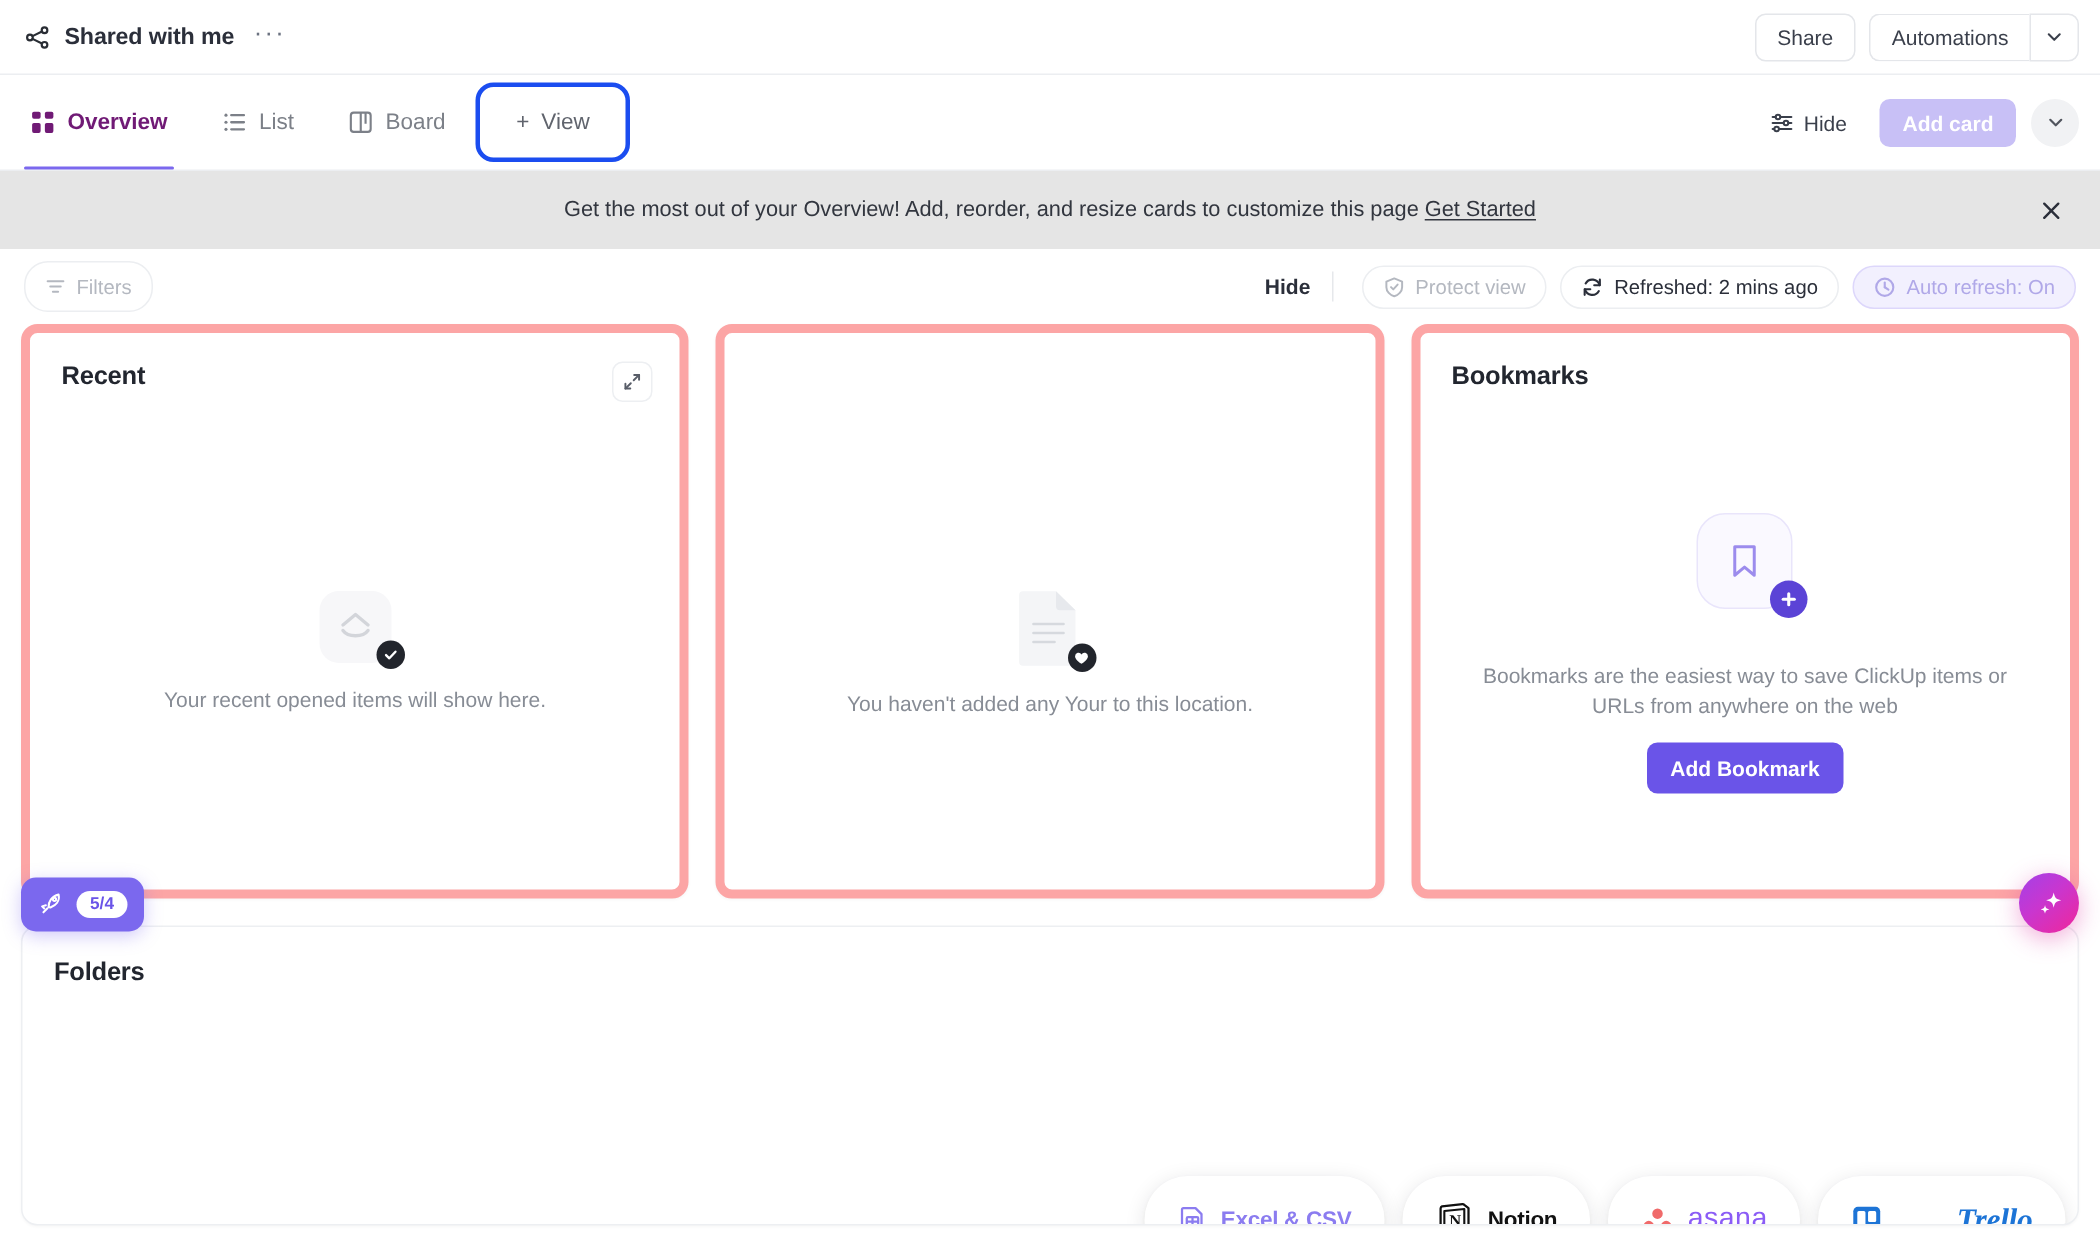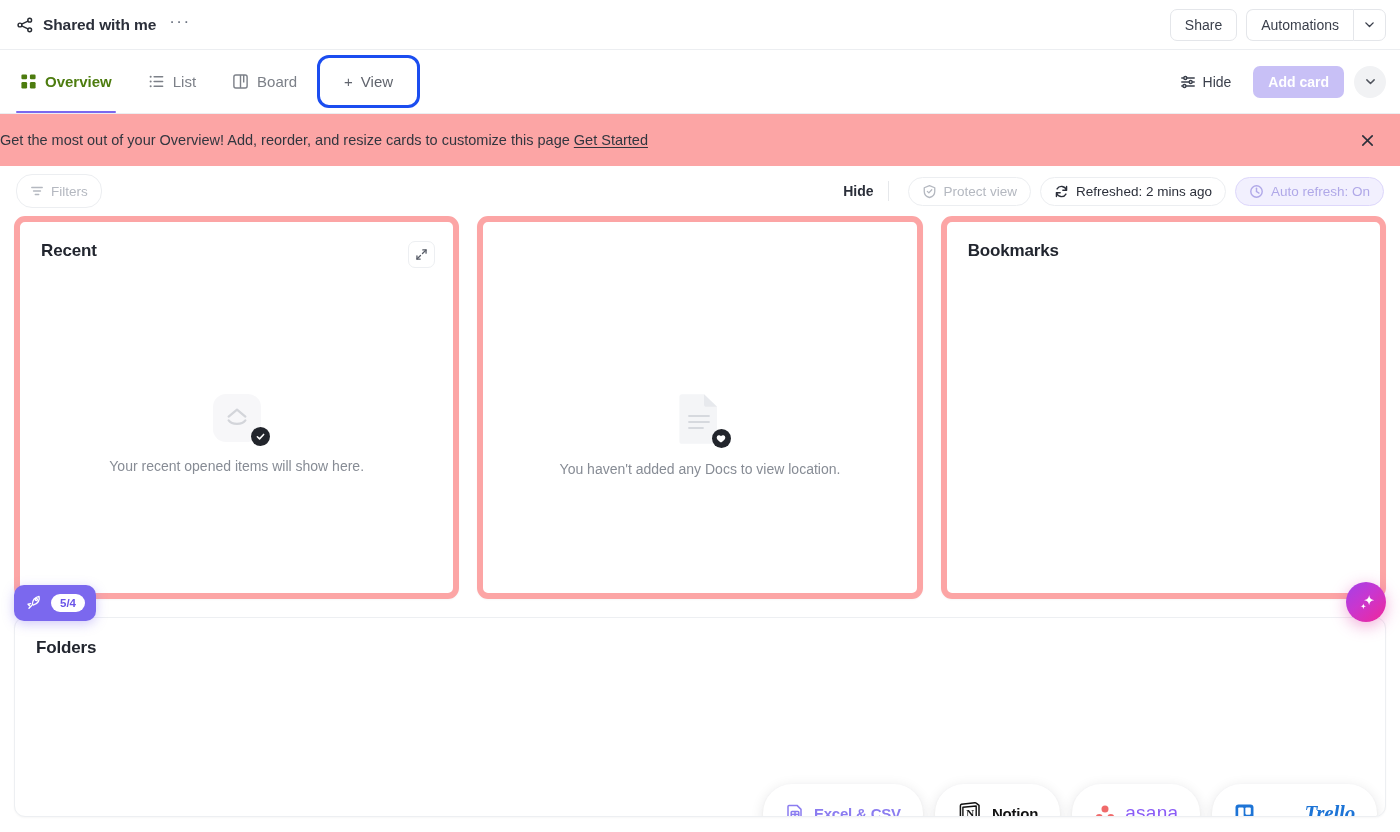--- a/index.html
+++ b/index.html
@@ -37,21 +37,21 @@
     height: 64px; display: flex; align-items: center;
     padding: 0 14px 0 16px; border-bottom: 1px solid #eceef1; background: #fff;
     position: relative;
   }
   .tab {
     display: flex; align-items: center; gap: 8px; height: 100%;
     padding: 0 4px; margin-right: 28px; cursor: pointer; position: relative;
     font-size: 15px; color: #7c8088; font-weight: 500;
   }
   .tab .ico { width:17px; height:17px; display:block; }
-  .tab.active { color: #4d7c0f; font-weight: 600; }
+  .tab.active { color: #701a75; font-weight: 600; }
   .tab.active::after {
     content: ""; position: absolute; left: 0; right: 0; bottom: 0;
     height: 2.5px; background: #7b68ee; border-radius: 2px;
   }
   .addview-wrap { position: relative; display:flex; align-items:center; }
   .addview {
     display: flex; align-items: center; gap: 8px; font-size: 15px; color: #60646d;
     padding: 7px 15px; border-radius: 8px; cursor: pointer; background:#fff; font-weight:500;
   }
   .highlight-ring {
@@ -68,22 +68,22 @@
     cursor: default; font-family: inherit;
   }
   .circle-btn {
     width: 32px; height: 32px; border-radius: 50%; background: #f1f2f4;
     border: none; margin-left: 10px; cursor: pointer;
     display: flex; align-items: center; justify-content: center; color:#51555e;
   }
 
   
   .banner {
-    height: 52px; background: #fca5a5; display: flex; align-items: center;
-    position: relative; font-size: 14.5px; color: #32363f;
+    height: 52px; background: #e5e5e5; display: flex; align-items: center;
+    justify-content: center; position: relative; font-size: 14.5px; color: #32363f;
   }
   .banner a { color: #32363f; text-decoration: underline; text-underline-offset:2px; margin-left: 4px; cursor: pointer; }
   .banner-close {
     position: absolute; right: 20px; top: 50%; transform: translateY(-50%);
     width: 26px; height: 26px; display: flex; align-items: center; justify-content: center;
     cursor: pointer; color: #2b2f3a; background:none; border:none;
   }
 
   
   .toolbar {
@@ -384,27 +384,44 @@
                 <line x1="12" y1="31" x2="32" y2="31"></line>
                 <line x1="12" y1="37" x2="26" y2="37"></line>
             </g>
           </svg>
           <span class="badge-dark" style="right:-8px;bottom:-3px;">
             <svg width="10" height="10" viewBox="0 0 14 14" fill="#fff">
               <path d="M7 12 C2.2 8.6 1 6.6 1 4.8 A3.2 3.2 0 0 1 7 3.3 A3.2 3.2 0 0 1 13 4.8 C13 6.6 11.8 8.6 7 12 Z"></path>
             </svg>
           </span>
         </div>
-        <div class="empty-text">You haven't added any Docs to view location.</div>
+        <div class="empty-text">You haven't added any Your to this location.</div>
       </div>
     </div>
 
     <div class="card">
       <div class="card-head">
         <span class="card-title">Bookmarks</span>
+      </div>
+      <div class="card-body">
+        <div class="art">
+          <div class="tile-bm">
+            <svg width="28" height="28" viewBox="0 0 28 28" fill="none" stroke="#9c8ced" stroke-width="2" stroke-linejoin="round">
+              <path d="M7.5 4.5 h13 v19 l-6.5 -5.4 l-6.5 5.4 z"></path>
+            </svg>
+          </div>
+          <span class="badge-plus">
+            <svg width="13" height="13" viewBox="0 0 14 14" fill="none" stroke="#fff" stroke-width="2.2" stroke-linecap="round">
+              <line x1="7" y1="3" x2="7" y2="11"></line>
+                <line x1="3" y1="7" x2="11" y2="7"></line>
+            </svg>
+          </span>
+        </div>
+        <div class="empty-text bm-text">Bookmarks are the easiest way to save ClickUp items or URLs from anywhere on the web</div>
+        <button class="add-bm-btn">Add Bookmark</button>
       </div>
     </div>
   </div>
 
   <div class="folders-card">
     <div class="folders-title">Folders</div>
 
     <div class="integrations">
 
       <div class="int-chip">

